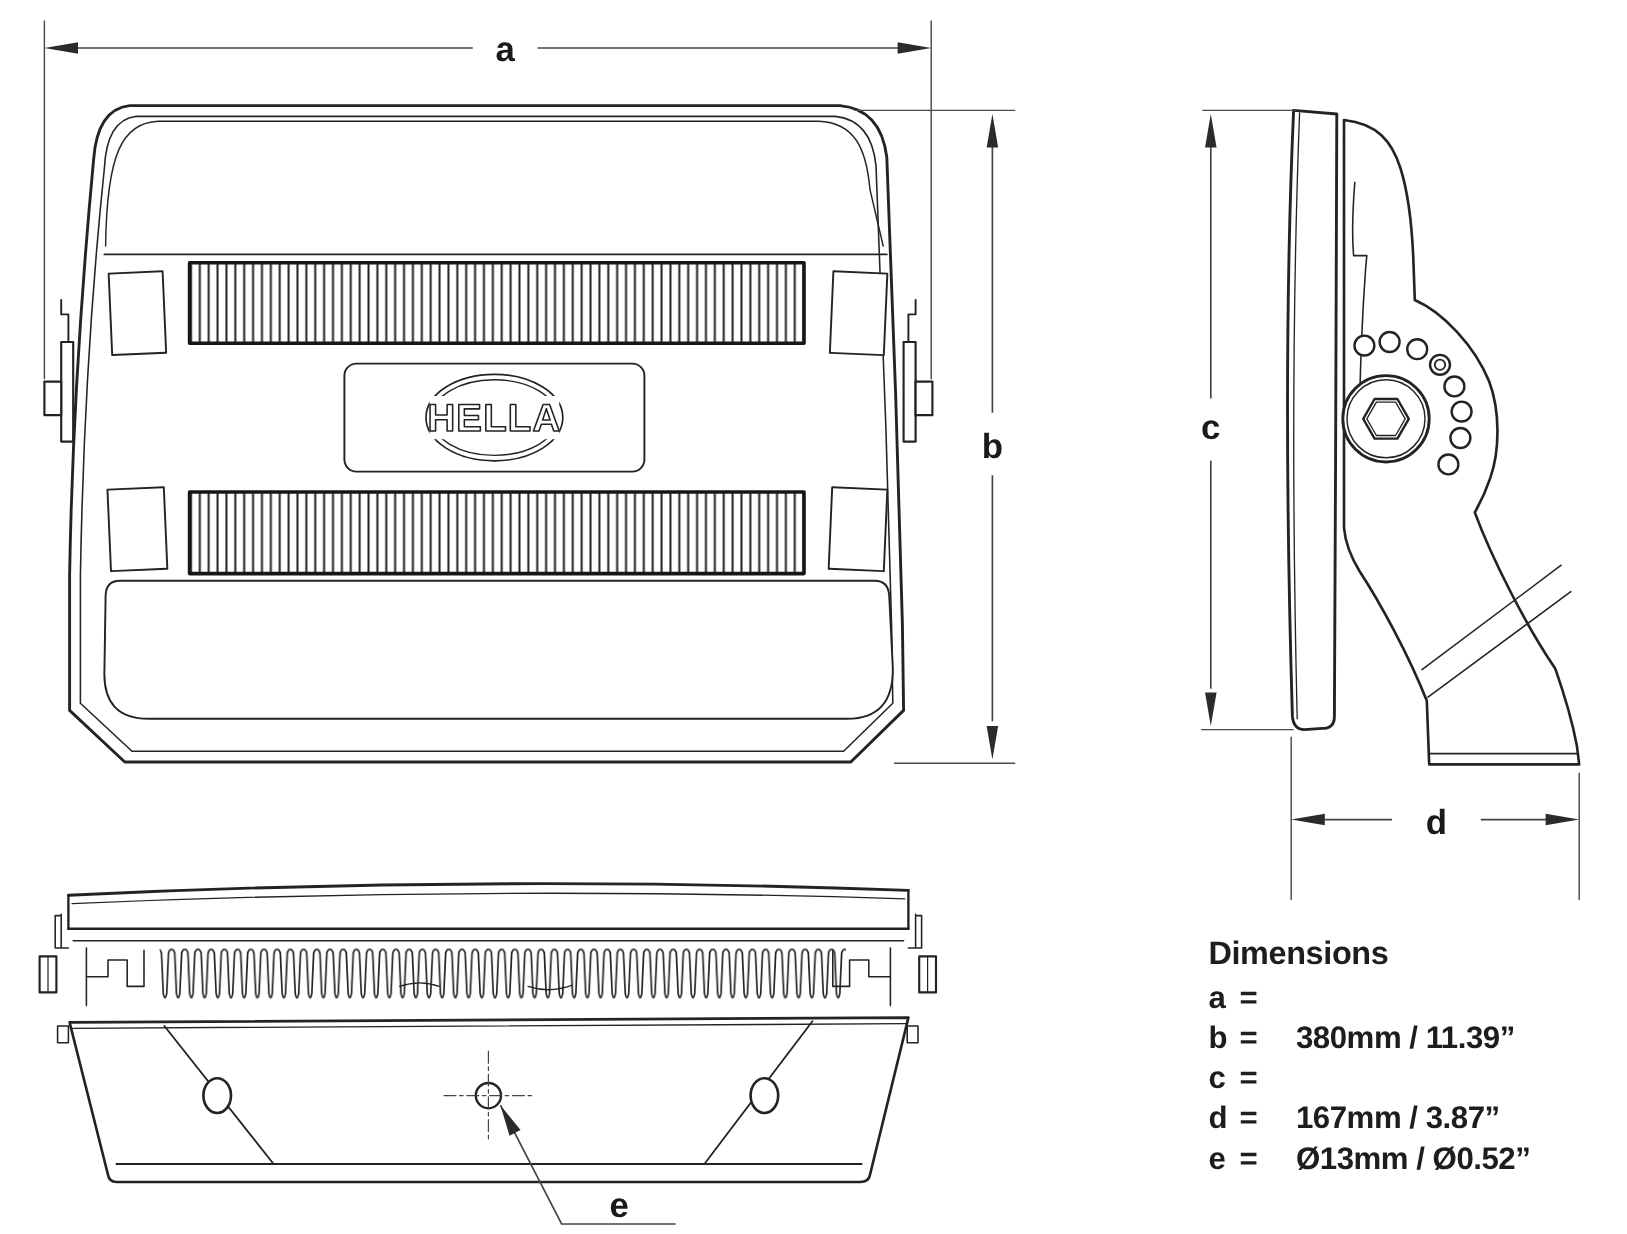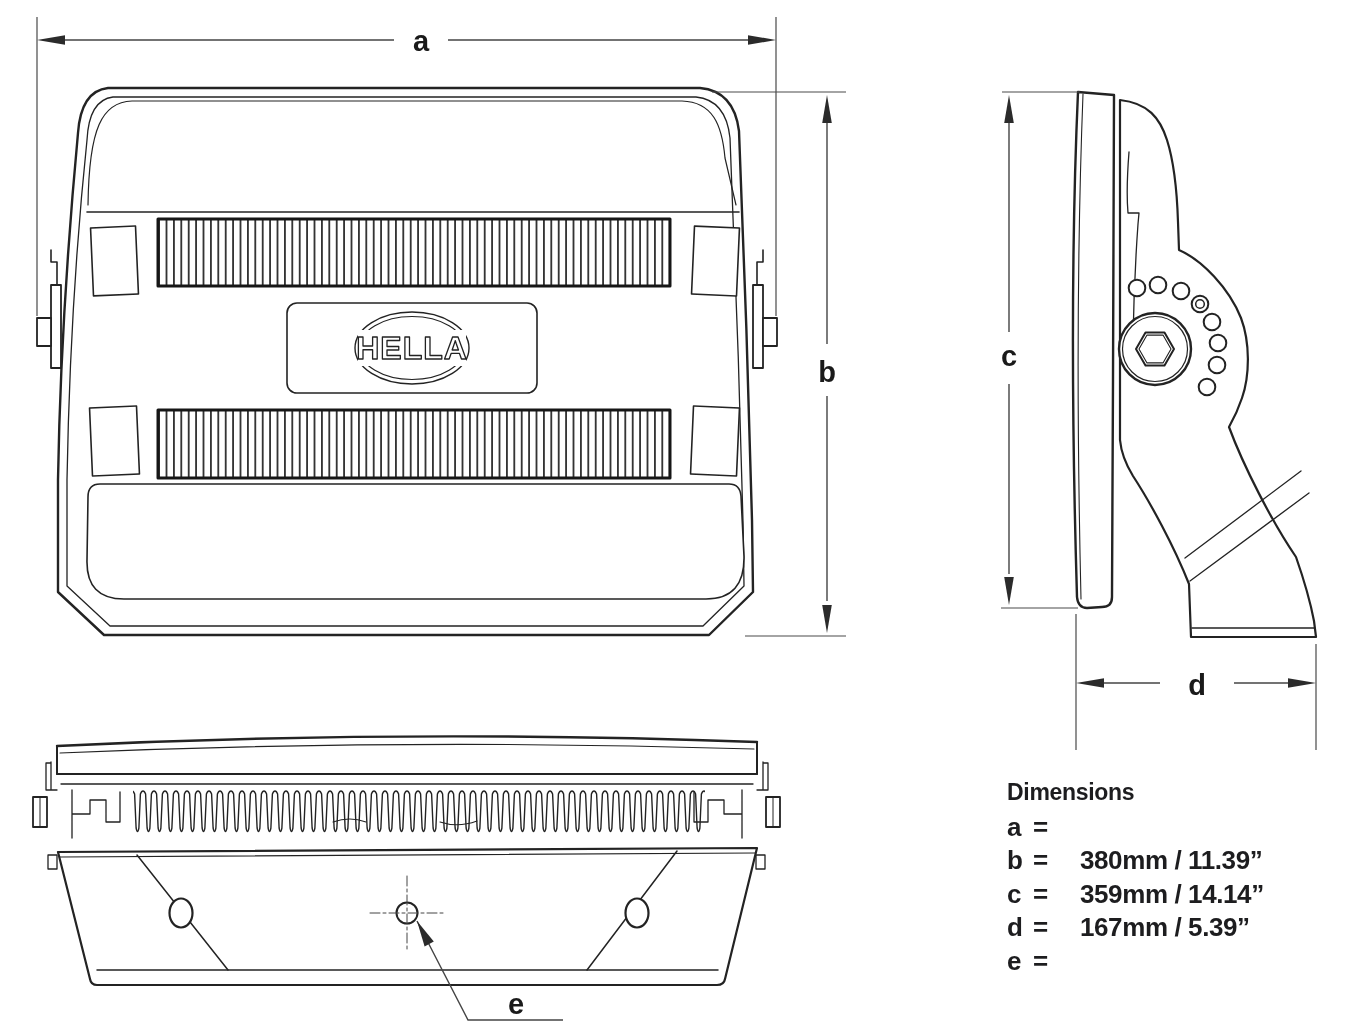--- a/index.html
+++ b/index.html
@@ -4,21 +4,21 @@
 <style>
   html,body{margin:0;padding:0;background:#fff;}
   .stage{
     position:relative;width:1356px;height:1028px;background:#ffffff;
     font-family:"Liberation Sans",sans-serif;overflow:hidden;
   }
   svg text{font-family:"Liberation Sans",sans-serif;}
   .dim-label{font-size:29px;font-weight:700;fill:#1a1a1a;}
   .hella-text{font-size:32px;font-weight:700;letter-spacing:1px;fill:#ffffff;stroke:#222222;stroke-width:1.3px;}
   .dims-table{position:absolute;left:1007px;top:779px;color:#1d1d1f;}
-  .dims-title{font-size:23px;font-weight:700;letter-spacing:-0.3px;margin:0 0 5px 0;}
+  .dims-title{font-size:27px;font-weight:700;letter-spacing:-0.3px;margin:0 0 5px 0;}
   .dims-row{display:grid;grid-template-columns:26px 47px auto;font-size:26px;font-weight:700;
             line-height:33.4px;letter-spacing:-0.4px;white-space:nowrap;}
 </style>
 </head>
 <body>
 
 <div class="stage">
 
   <svg width="1356" height="1028" viewBox="0 0 1356 1028">
     <defs>
@@ -175,26 +175,26 @@
       <span>=</span>
     </div>
     <div class="dims-row">
       <span>b</span>
       <span>=</span>
       <span>380mm / 11.39”</span>
     </div>
     <div class="dims-row">
       <span>c</span>
       <span>=</span>
-      <span>359mm / 14.14”</span>
     </div>
     <div class="dims-row">
       <span>d</span>
       <span>=</span>
-      <span>167mm / 5.39”</span>
+      <span>167mm / 3.87”</span>
     </div>
     <div class="dims-row">
       <span>e</span>
       <span>=</span>
+      <span>Ø13mm / Ø0.52”</span>
     </div>
   </div>
 
 </div>
 
 </body></html>

